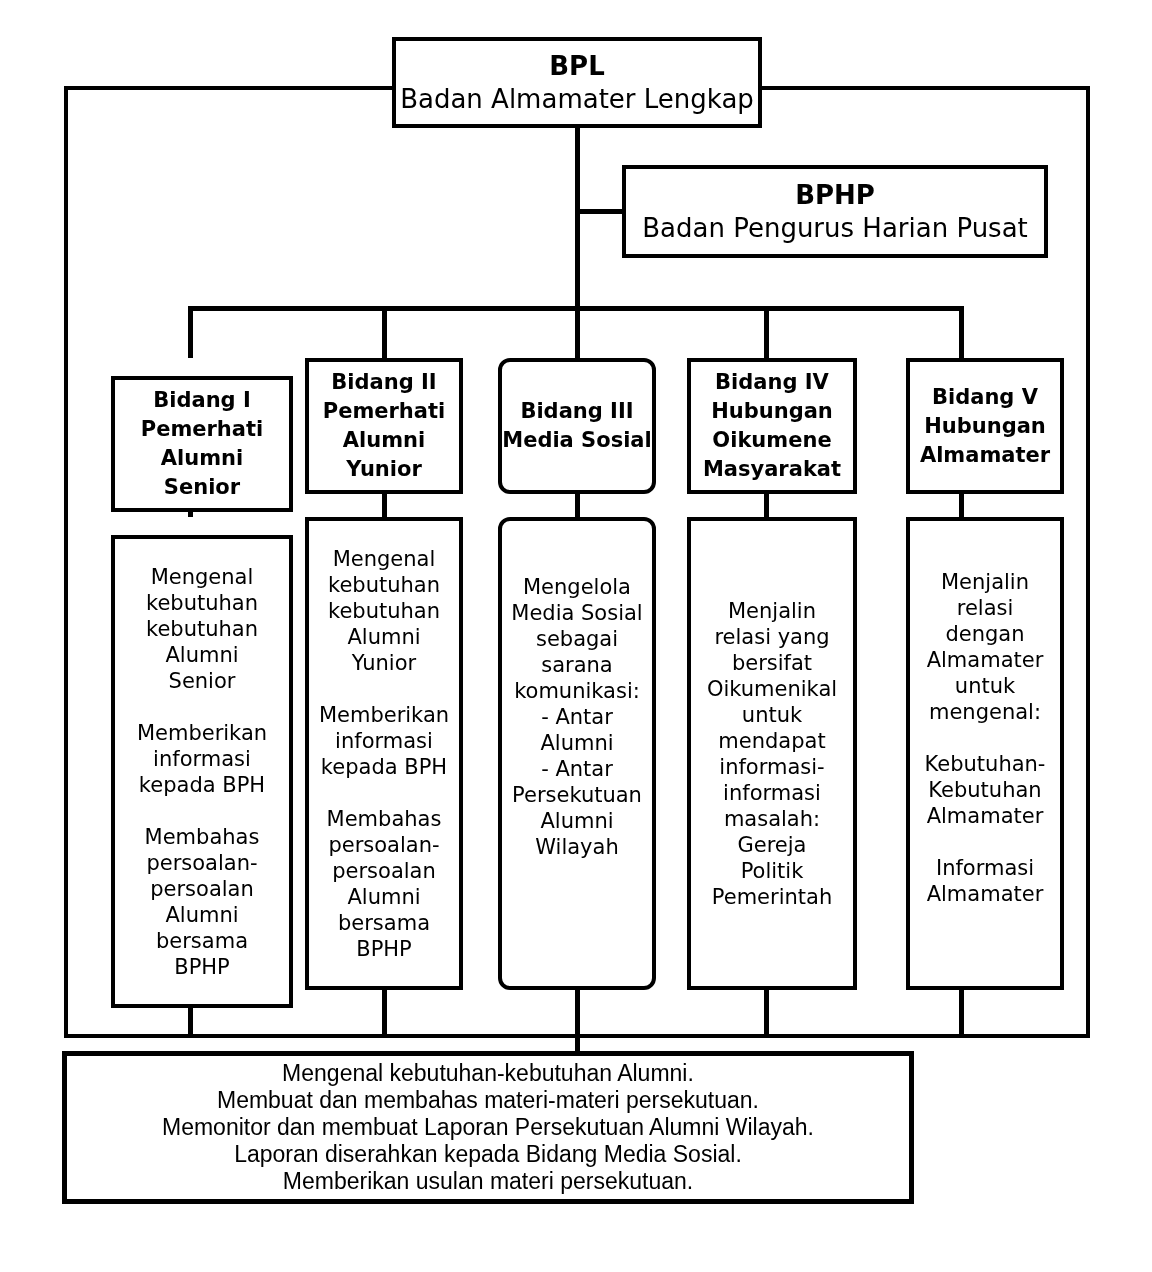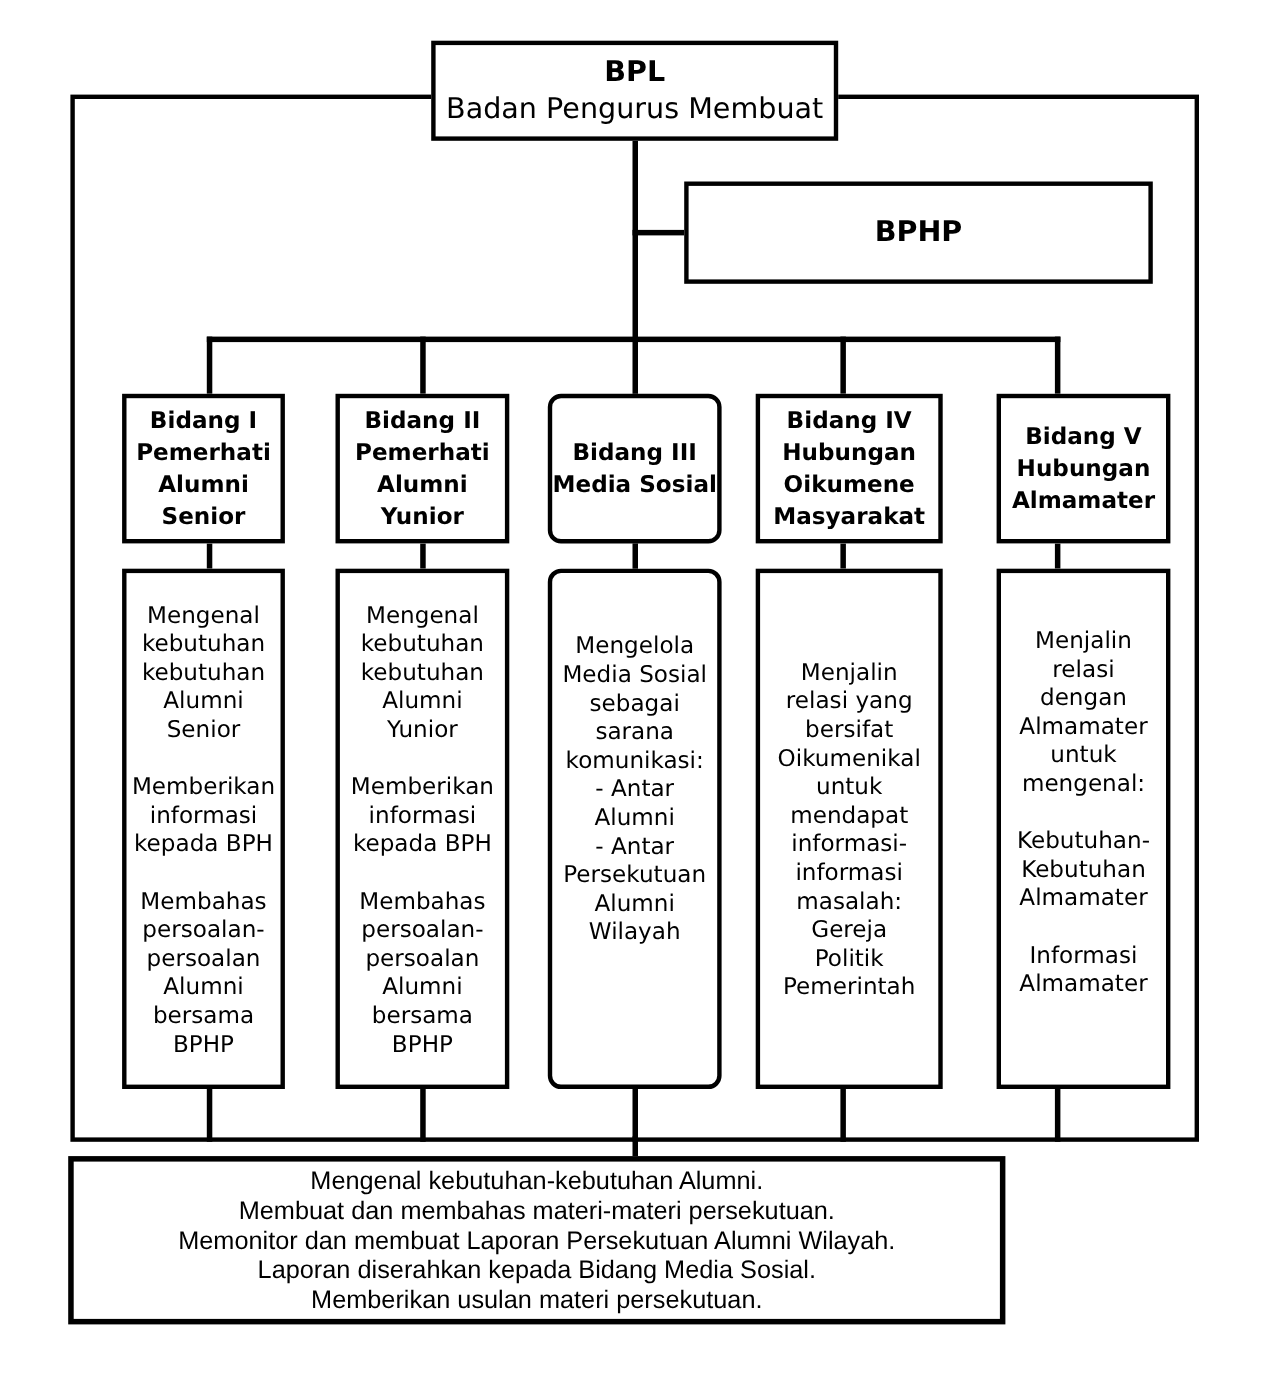--- a/index.html
+++ b/index.html
@@ -21,21 +21,21 @@
     border:4px solid #000000;box-sizing:border-box;z-index:0;background:transparent;
   }
 
   
   #root-box{left:392px;top:37px;width:370px;height:91px;}
   #exec-box{left:622px;top:165px;width:426px;height:93px;}
   .acronym{font-weight:bold;font-size:26px;line-height:33px;}
   .orgname{font-size:26px;line-height:33px;}
 
   
-  .c1{left:111px;width:148px;}
+  .c1{left:111px;width:182px;margin-top:18px;}
   .c2{left:305px;width:158px;}
   .c3{left:498px;width:158px;border-radius:12px;}
   .c4{left:687px;width:170px;}
   .c5{left:906px;width:158px;}
   .hdr{top:358px;height:136px;font-weight:bold;font-size:21px;line-height:29px;}
   .duty{top:517px;height:473px;font-size:21px;line-height:26px;justify-content:center;}
   .up37{transform:translateY(-37px);}
   .up16{transform:translateY(-16px);}
 
   
@@ -75,25 +75,26 @@
   <div class="line mid x5"></div>
   <div class="line bot x1"></div>
   <div class="line bot x2"></div>
   <div class="line bot x3"></div>
   <div class="line bot x4"></div>
   <div class="line bot x5"></div>
   <div class="line" id="footer-trunk"></div>
 
   <div class="box" id="root-box">
     <div class="acronym">BPL</div>
-    <div class="orgname">Badan Pengurus Membuat</div>
+    <div class="orgname">Badan Almamater Lengkap</div>
   </div>
 
   <div class="box" id="exec-box">
     <div class="acronym">BPHP</div>
+    <div class="orgname">Badan Pengurus Harian Pusat</div>
   </div>
 
   <div class="box hdr c1">
     <div class="pre">Bidang I
 Pemerhati
 Alumni
 Senior</div>
   </div>
   <div class="box hdr c2">
     <div class="pre">Bidang II

